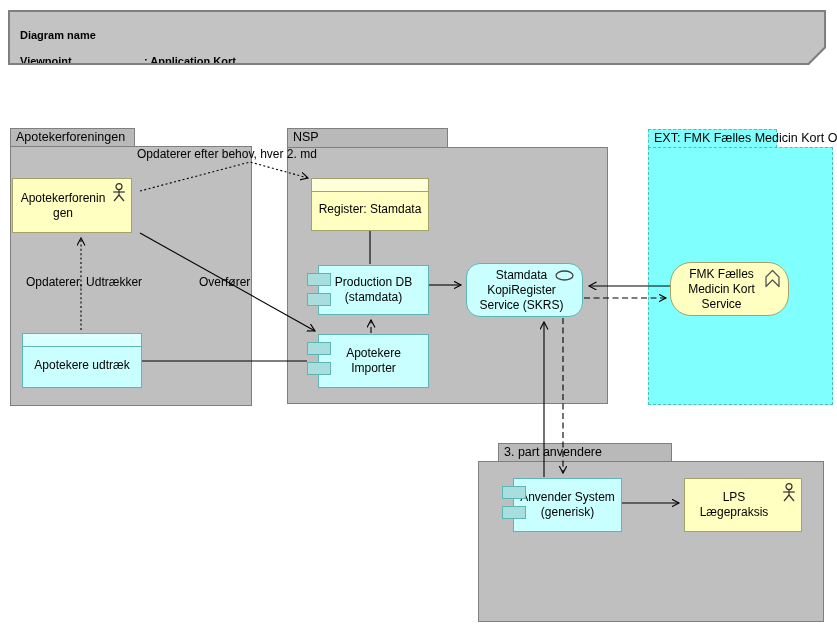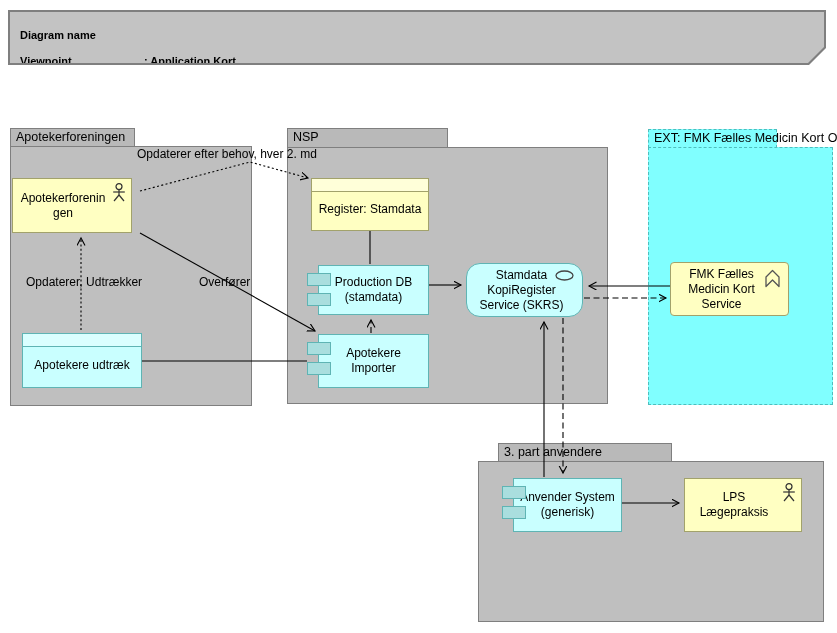--- a/index.html
+++ b/index.html
@@ -33,21 +33,21 @@
   #g4-tab{left:478px;top:443px;width:174px;height:19px;margin-left:20px;}
   #g4-body{left:478px;top:461px;width:346px;height:161px;}
   
   .node{
     position:absolute;z-index:10;box-sizing:border-box;display:flex;align-items:center;justify-content:center;
     text-align:center;font-size:12px;line-height:1.25;white-space:pre-line;padding:2px 4px;
   }
   .yellow{background:#ffffc2;border:1px solid #a2a26b;}
   .cyan{background:#c9ffff;border:1px solid #5fb4b4;}
   .rounded14{border-radius:14px;}
-  .rounded10{border-radius:4px;}
+  .rounded10{border-radius:21px;}
   .hdr{position:absolute;left:0;top:0;right:0;height:12px;border-bottom:1px solid inherit;}
   .hdr.y{background:#ffffd9;border-bottom:1px solid #a2a26b;}
   .hdr.c{background:#daffff;border-bottom:1px solid #5fb4b4;}
   .sideblock{position:absolute;left:-12px;width:24px;height:13px;background:#a9dede;border:1px solid #5fb4b4;box-sizing:border-box;}
   .sb1{top:7px;}.sb2{top:27px;}
   .corner-icon{position:absolute;top:4px;right:5px;line-height:0;}
   #n-apf{left:12px;top:178px;width:120px;height:55px;padding-right:22px;}
   #n-udtk{left:22px;top:333px;width:120px;height:55px;padding-top:12px;align-items:center;}
   #n-reg{left:311px;top:178px;width:118px;height:53px;padding-top:12px;}
   #n-pdb{left:318px;top:265px;width:111px;height:50px;text-align:center;}

